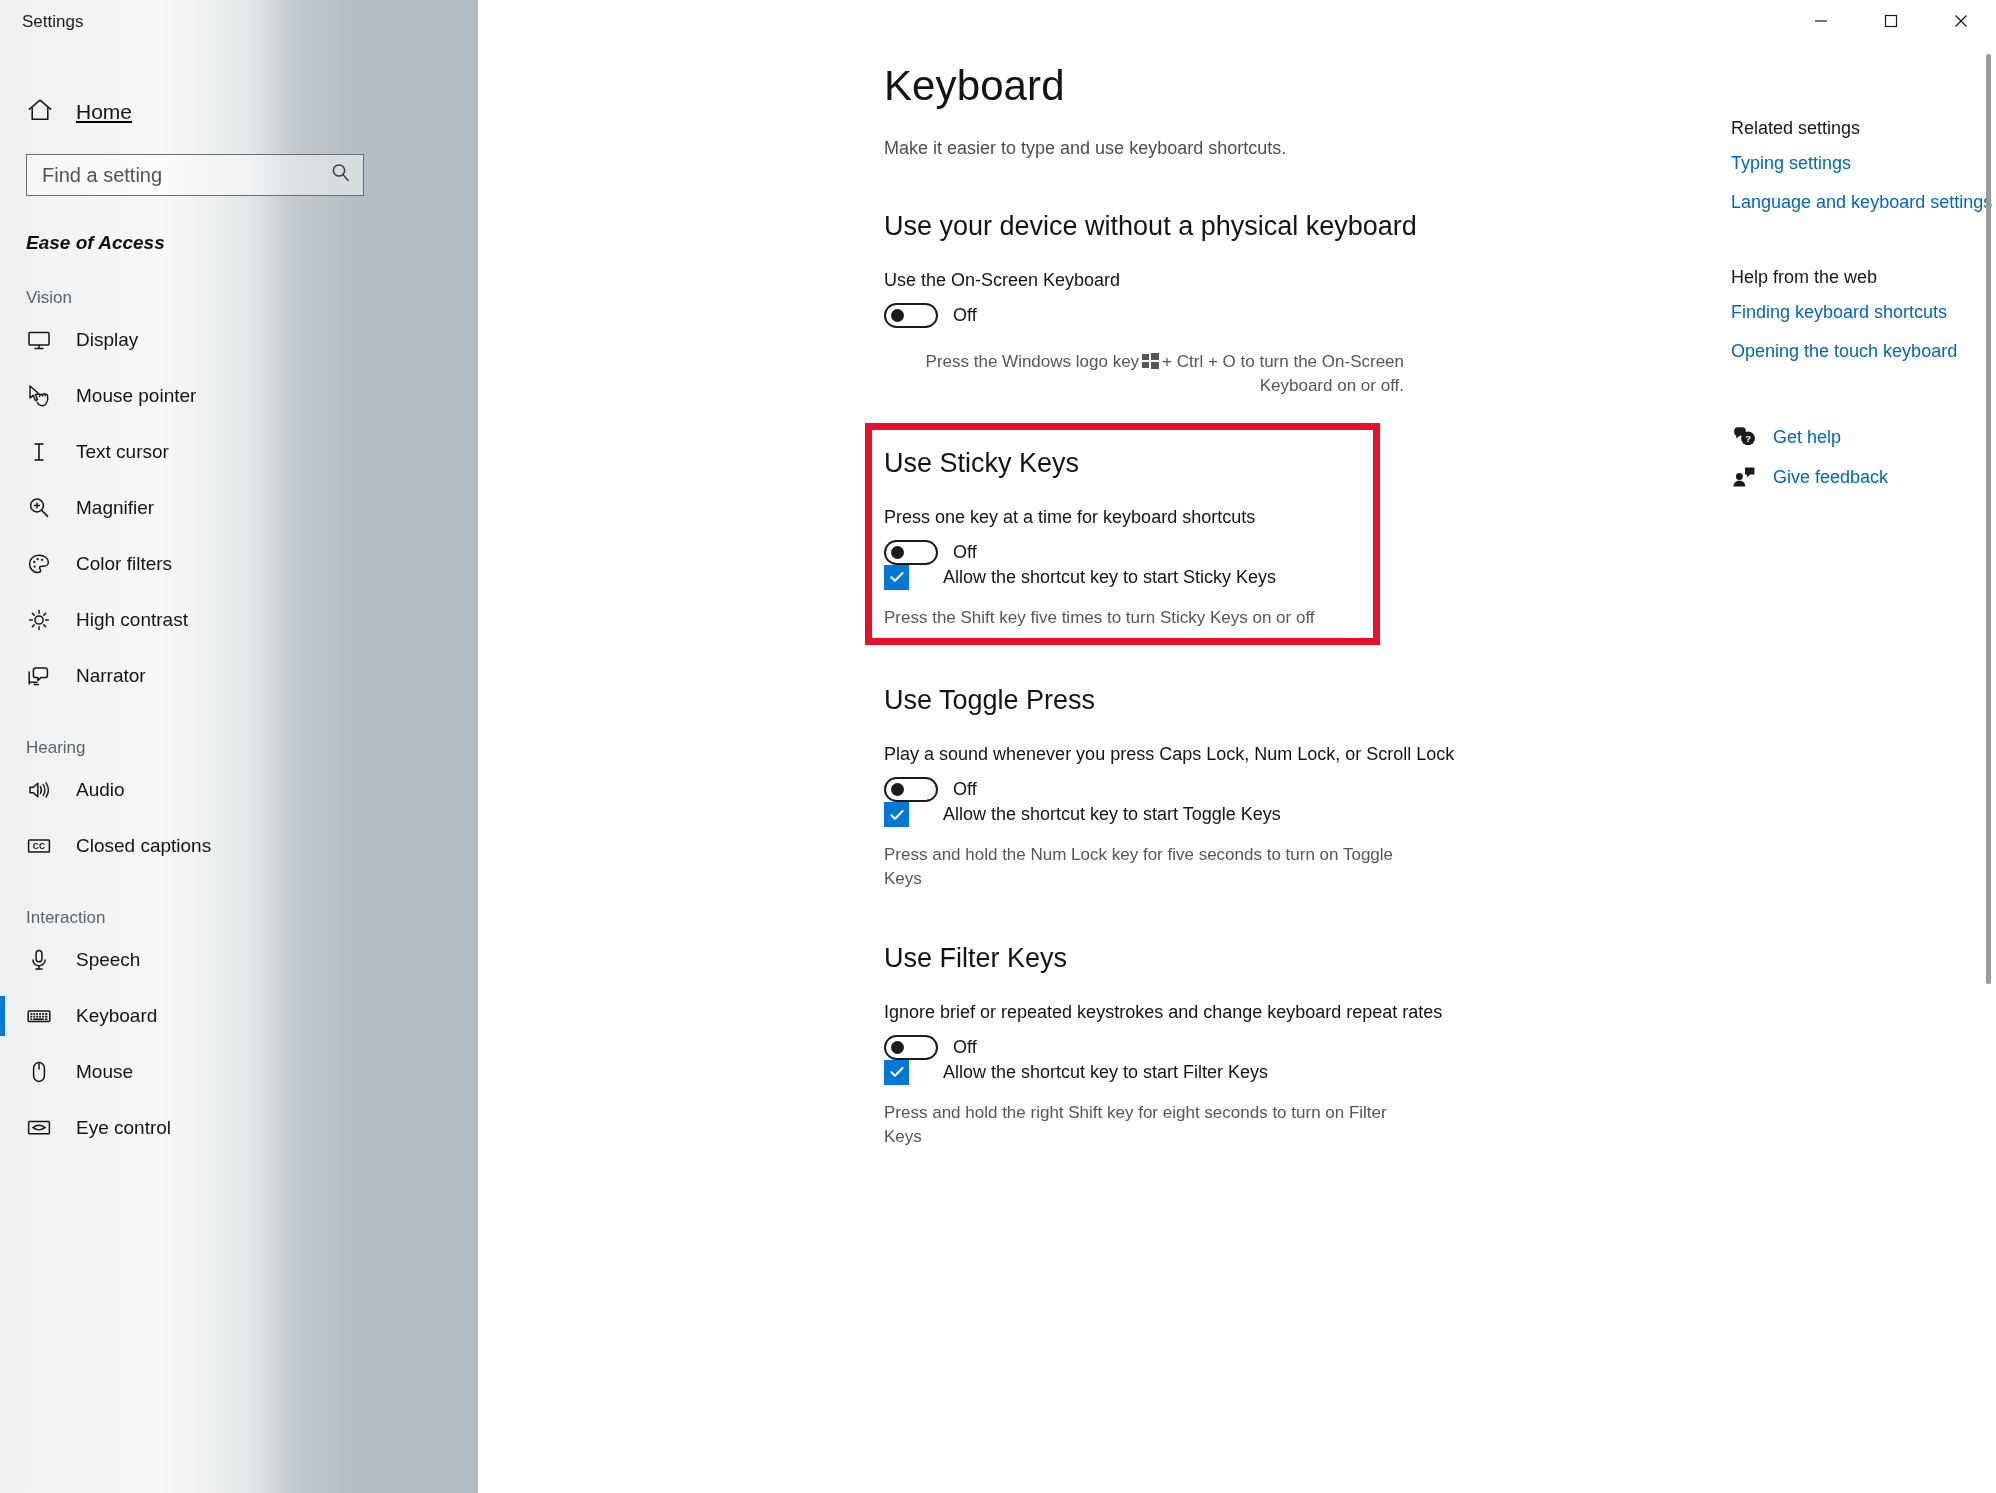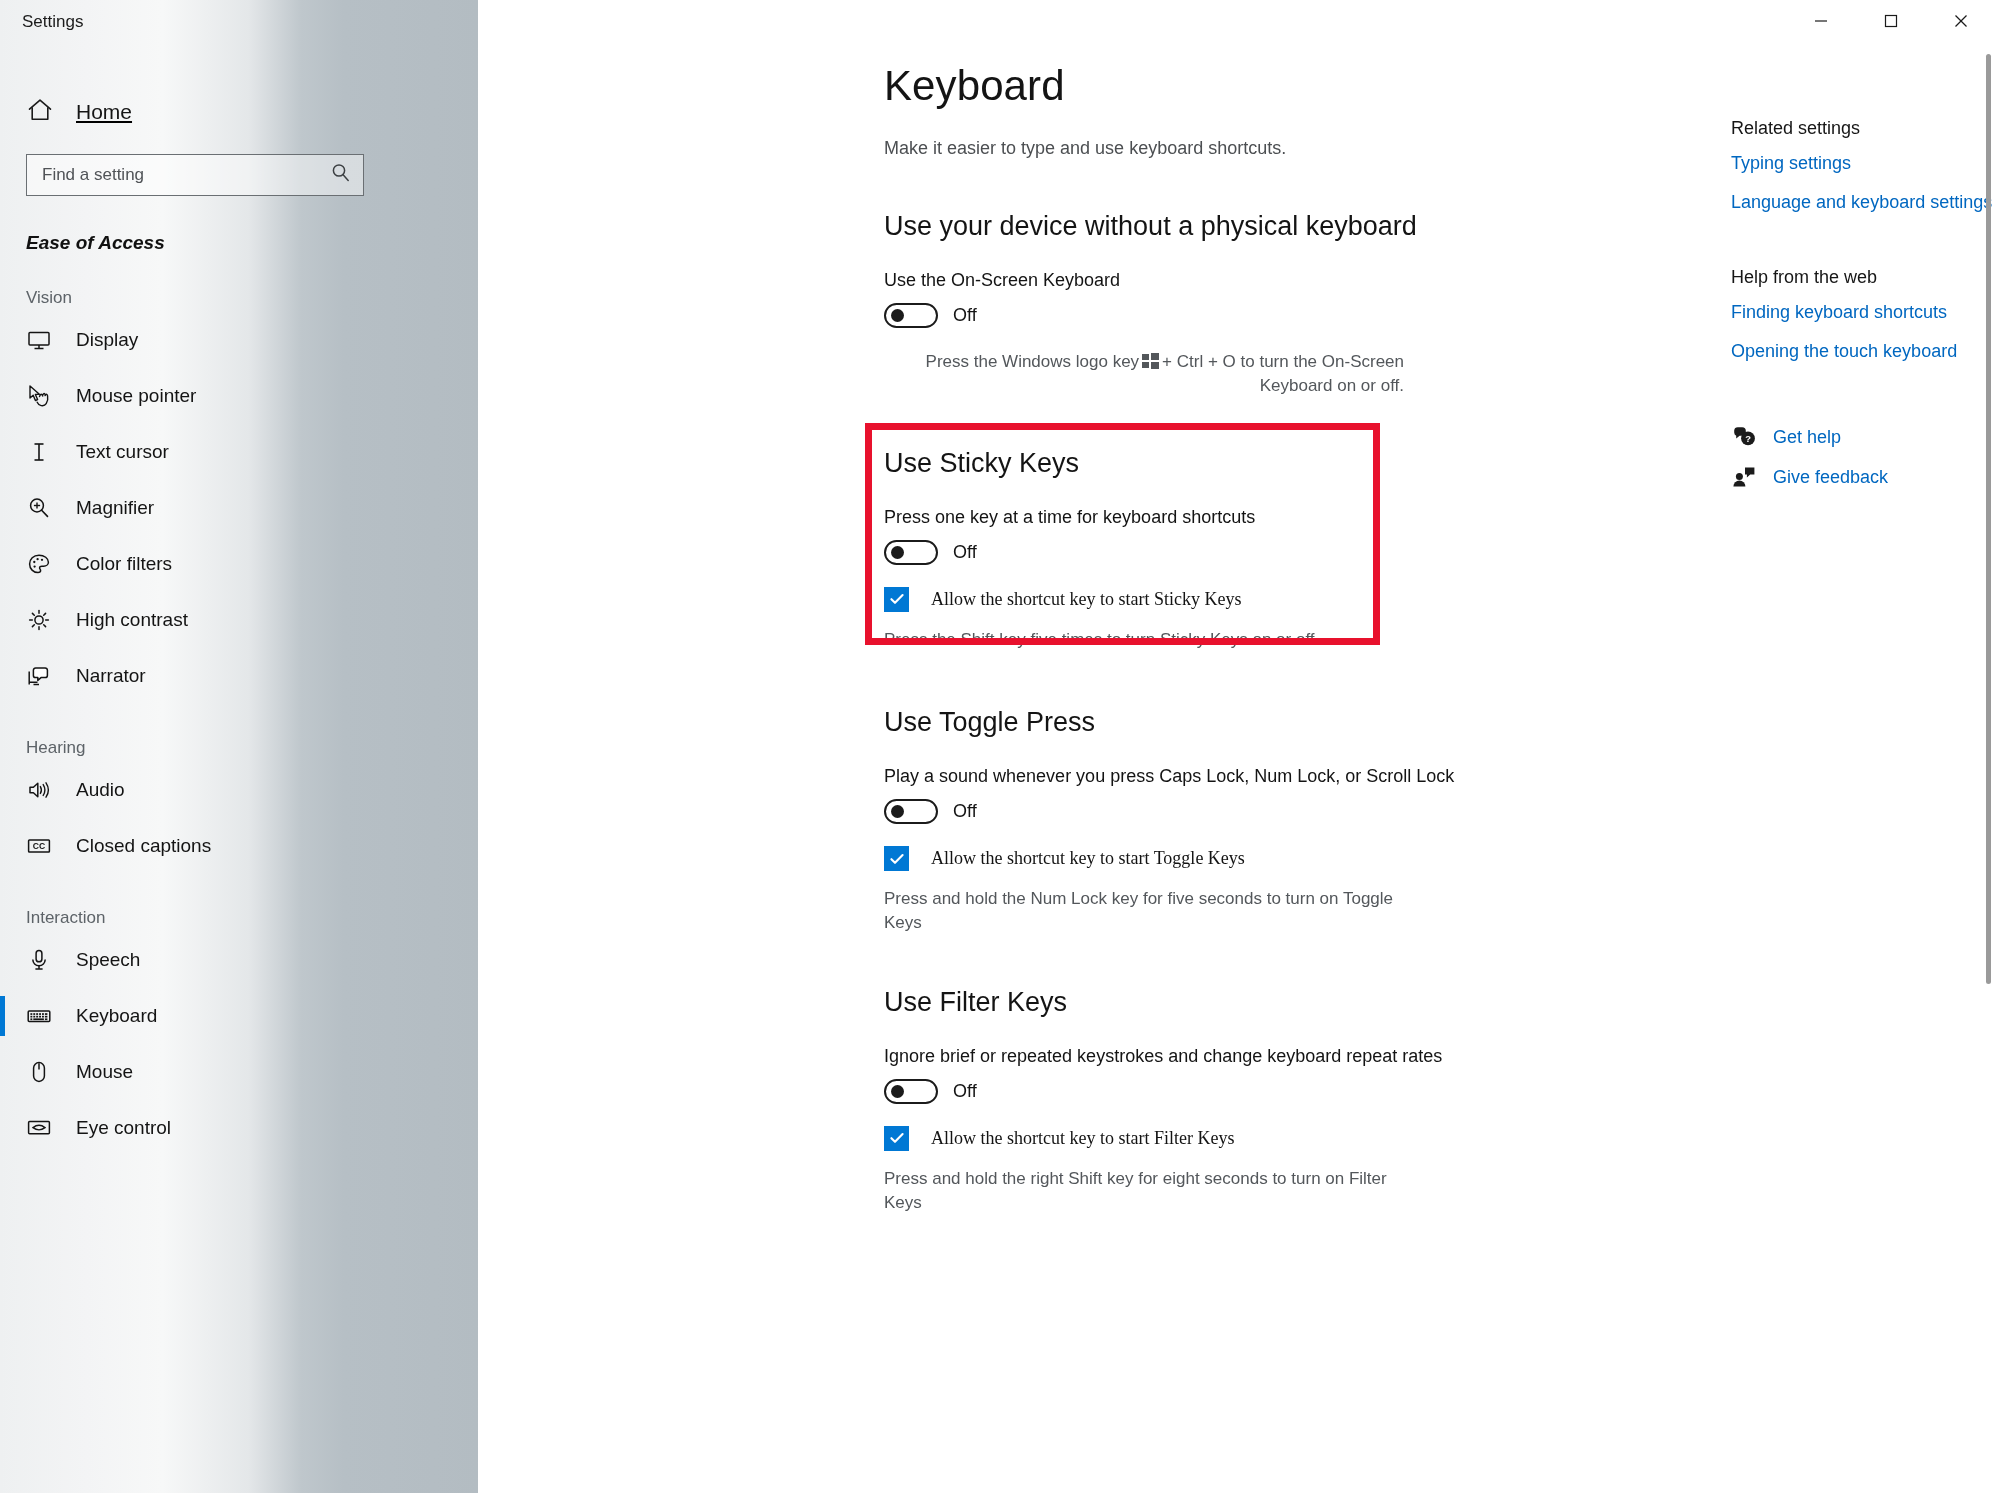--- a/index.html
+++ b/index.html
@@ -101,21 +101,21 @@
     display: flex;
     align-items: center;
     padding: 0 10px 0 15px;
     position: relative;
   }
   #search-input {
     border: none;
     outline: none;
     background: transparent;
     font-family: "Liberation Sans", sans-serif;
-    font-size: 17px;
+    font-size: 20px;
     color: #4a4a4a;
     flex: 1;
     height: 100%;
   }
   #search-input::placeholder { color: #505357; opacity: 1; }
 
   #cat-title {
     margin: 36px 0 13px 26px;
     font-size: 19px;
     font-weight: bold;
@@ -228,23 +228,21 @@
   }
   .toggle-state {
     font-size: 18px;
     color: #141414;
   }
 
   
   .check-row {
     display: flex;
     align-items: center;
-    gap: 22px;
-    margin-top: 22px;
-    font-family: Liberation Serif, serif;
+    gap: 34px;
   }
   .checkbox {
     width: 25px; height: 25px;
     background: #0078d4;
     flex: 0 0 25px;
     display: flex;
     align-items: center;
     justify-content: center;
   }
   .check-label { font-size: 18px; color: #141414; }

